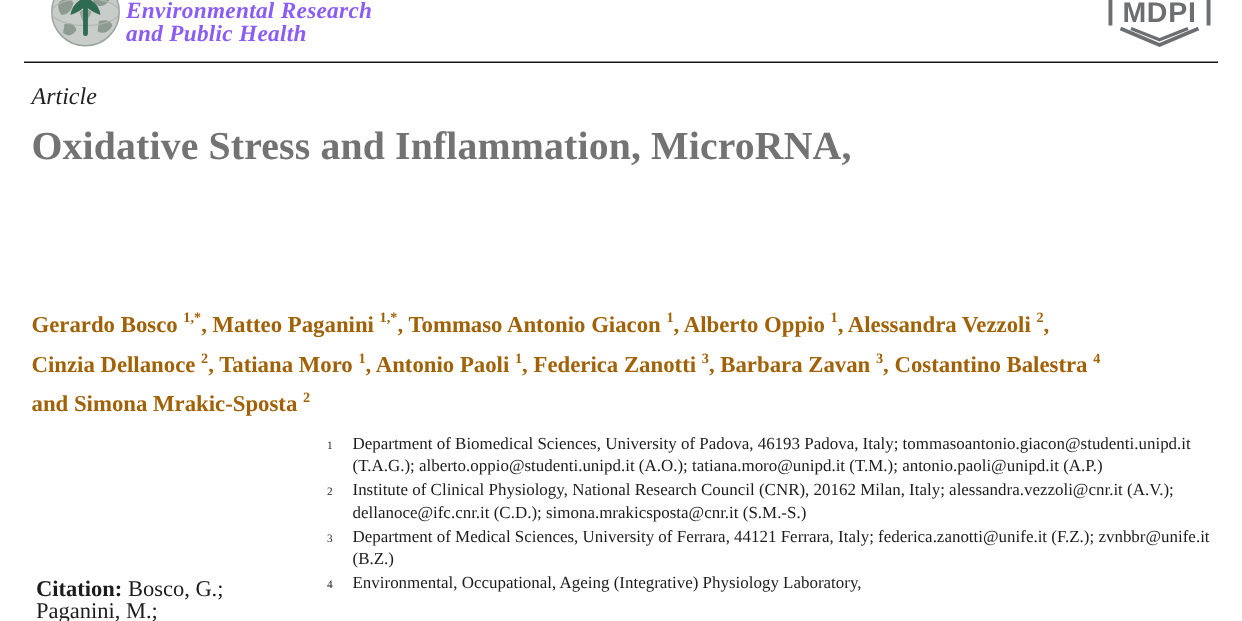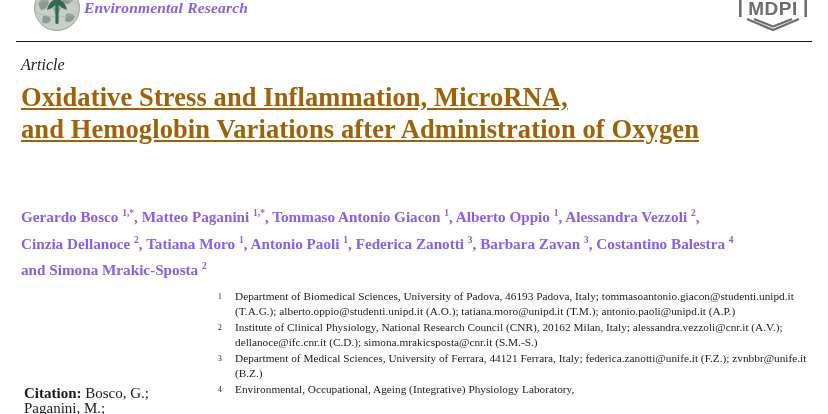--- a/index.html
+++ b/index.html
@@ -28,26 +28,26 @@
     border-top: 1.6px solid #161616;
   }
   
   .article-type {
     position: absolute; left: 21px; top: 56px;
     font-style: italic; font-size: 16px; color: #222;
   }
   .title {
     position: absolute; left: 21px; top: 81px; width: 800px;
     font-weight: bold; font-size: 26.5px; line-height: 32px;
-    color: #a16207; letter-spacing: 0.1px; white-space: nowrap; text-decoration: underline;
+    color: #737373; letter-spacing: 0.1px; white-space: nowrap;
   }
   .authors {
     position: absolute; left: 21px; top: 202px; width: 791px;
     font-weight: bold; font-size: 15.2px; line-height: 22.6px;
-    color: #8b5cf6;
+    color: #a16207;
   }
   .authors sup { font-size: 9.5px; font-weight: bold; }
   
   .affiliations {
     position: absolute; left: 218px; top: 289px; width: 596px;
     font-size: 11.3px; line-height: 15.45px; color: #1c1c1c;
   }
   .aff-row { display: flex; }
   .aff-num { width: 17px; flex: 0 0 17px; font-size: 11.3px; }
   .aff-num sup { font-size: 7.5px; }
@@ -72,37 +72,37 @@
     <path d="M10,32 Q16,30 18,36 Q14,42 9,38 Z" fill="#8e9b90"></path>
     <path d="M33,30 Q40,28 42,33 Q38,40 32,37 Z" fill="#8e9b90"></path>
     <path d="M20,24 Q24,20 28,24 Q26,30 22,30 Z" fill="#97a59a"></path>
     <ellipse cx="24" cy="24" rx="22.5" ry="9" fill="none" stroke="#aeb6af" stroke-width="0.8"></ellipse>
     <rect x="22.4" y="8" width="3.2" height="32" rx="1.5" fill="#2e6b50"></rect>
     <path d="M24,14 Q15,18 14,26 Q20,24 24,20 Q28,24 34,26 Q33,18 24,14 Z" fill="#2e6b50"></path>
   </svg>
 
   <div class="journal-name" style="color: #8b5cf6;">
     <div>Environmental Research</div>
+    <div>and Public Health</div>
   </div>
 
   <svg class="mdpi-logo" width="90" height="34" viewBox="0 0 90 34">
     <rect x="11" y="0" width="2.6" height="19" fill="#6d6e71"></rect>
     <rect x="76.4" y="0" width="2.6" height="19" fill="#6d6e71"></rect>
     <text x="45" y="16.5" text-anchor="middle" font-family="Liberation Sans, sans-serif" font-weight="bold" font-size="19" letter-spacing="0.5" fill="#6d6e71">MDPI</text>
     <path d="M19,21 L45,32 L71,21" fill="none" stroke="#6d6e71" stroke-width="2.4"></path>
     <path d="M26,21 L45,28.5 L64,21" fill="none" stroke="#6d6e71" stroke-width="2.2"></path>
   </svg>
 
   <div class="header-rule"></div>
 
   <div class="article-type">Article</div>
 
   <div class="title">
     <div>Oxidative Stress and Inflammation, MicroRNA,</div>
-    <div>and Hemoglobin Variations after Administration of Oxygen</div>
   </div>
 
   <div class="authors" id="authors"><span>Gerardo Bosco <sup>1,*</sup>, </span> <span>Matteo Paganini <sup>1,*</sup>, </span> <span>Tommaso Antonio Giacon <sup>1</sup>, </span> <span>Alberto Oppio <sup>1</sup>, </span> <span>Alessandra Vezzoli <sup>2</sup>,</span> <br><span>Cinzia Dellanoce <sup>2</sup>, </span> <span>Tatiana Moro <sup>1</sup>, </span> <span>Antonio Paoli <sup>1</sup>, </span> <span>Federica Zanotti <sup>3</sup>, </span> <span>Barbara Zavan <sup>3</sup>, </span> <span>Costantino Balestra <sup>4</sup></span> <br><span>and Simona Mrakic-Sposta <sup>2</sup></span> </div>
 
   <div class="affiliations" id="affiliations">
       <div class="aff-row">
         <span class="aff-num"><sup>1</sup></span>
         <span class="aff-text">Department of Biomedical Sciences, University of Padova, 46193 Padova, Italy; tommasoantonio.giacon@studenti.unipd.it (T.A.G.); alberto.oppio@studenti.unipd.it (A.O.); tatiana.moro@unipd.it (T.M.); antonio.paoli@unipd.it (A.P.)</span>
       </div>
       <div class="aff-row">

